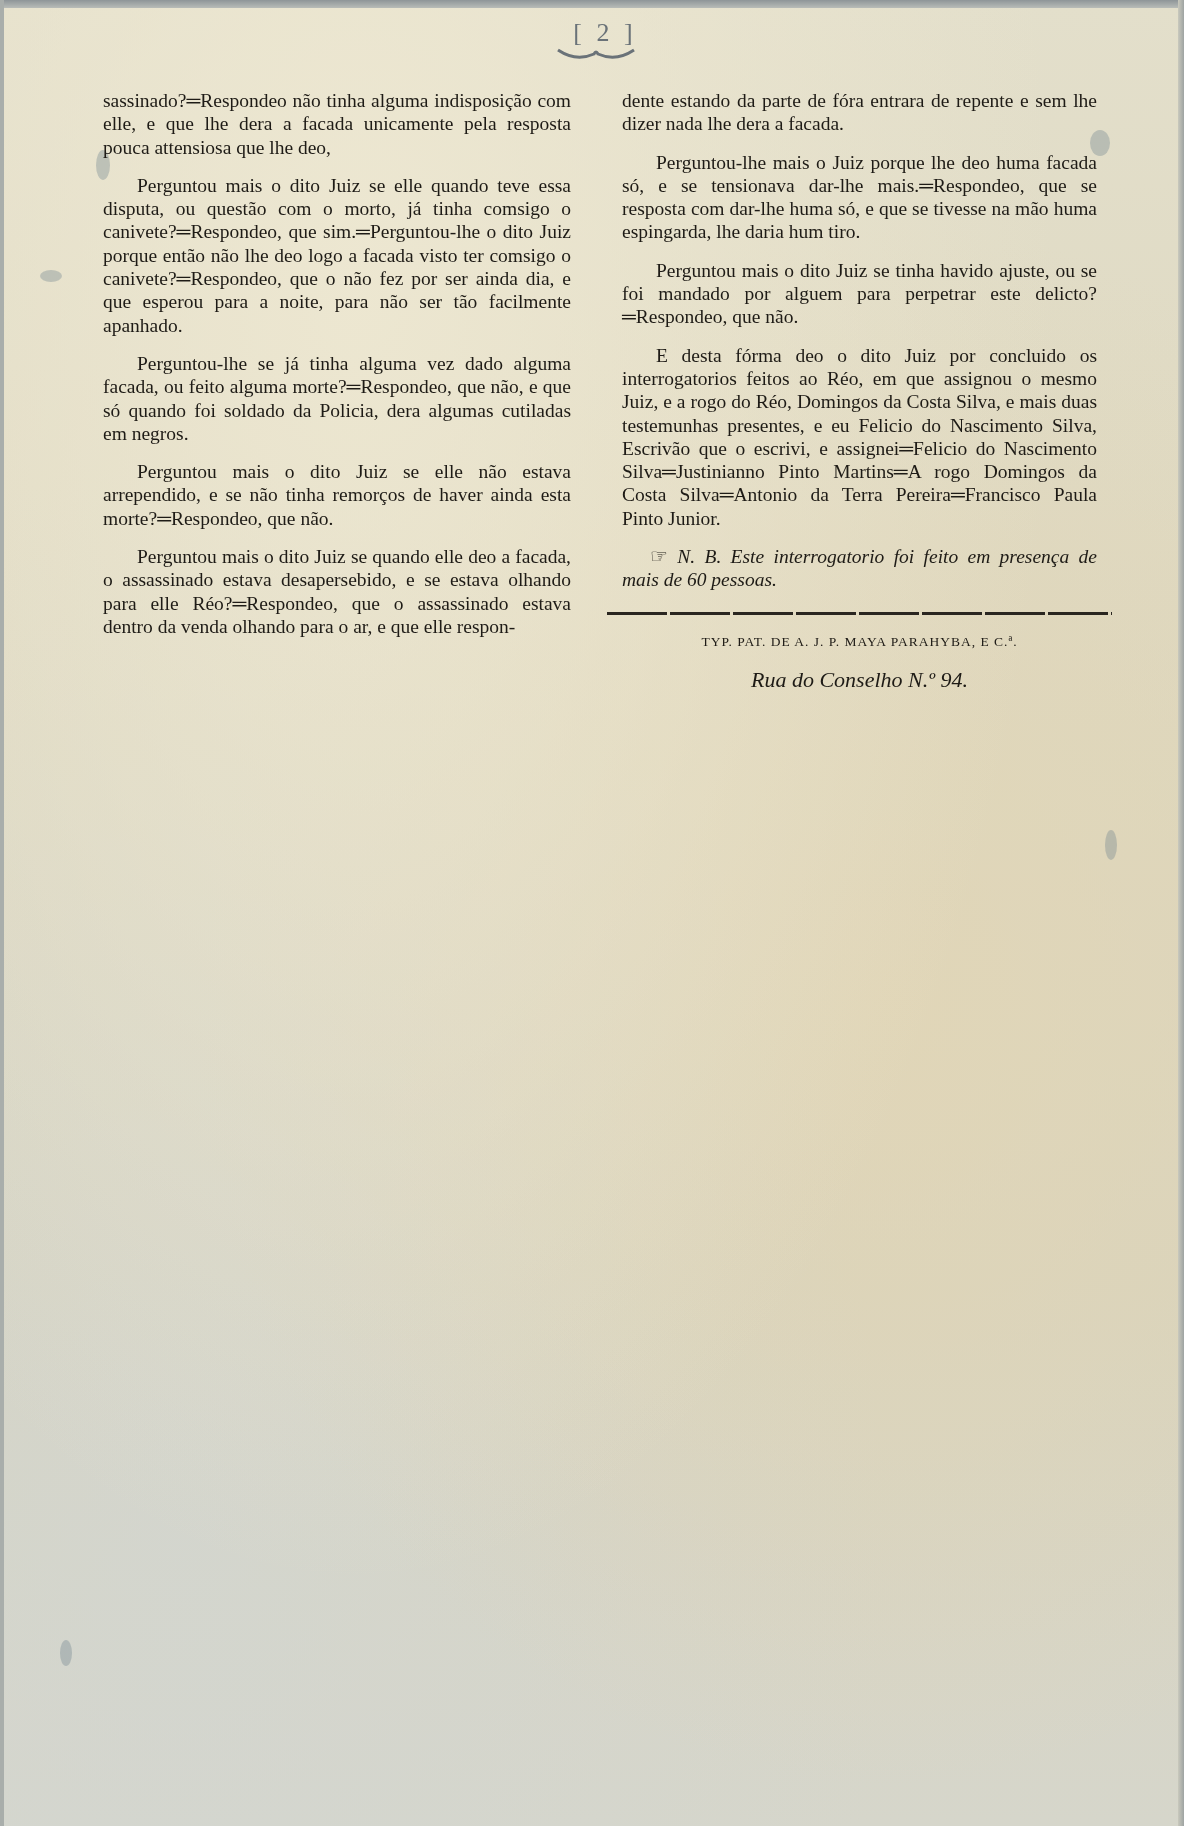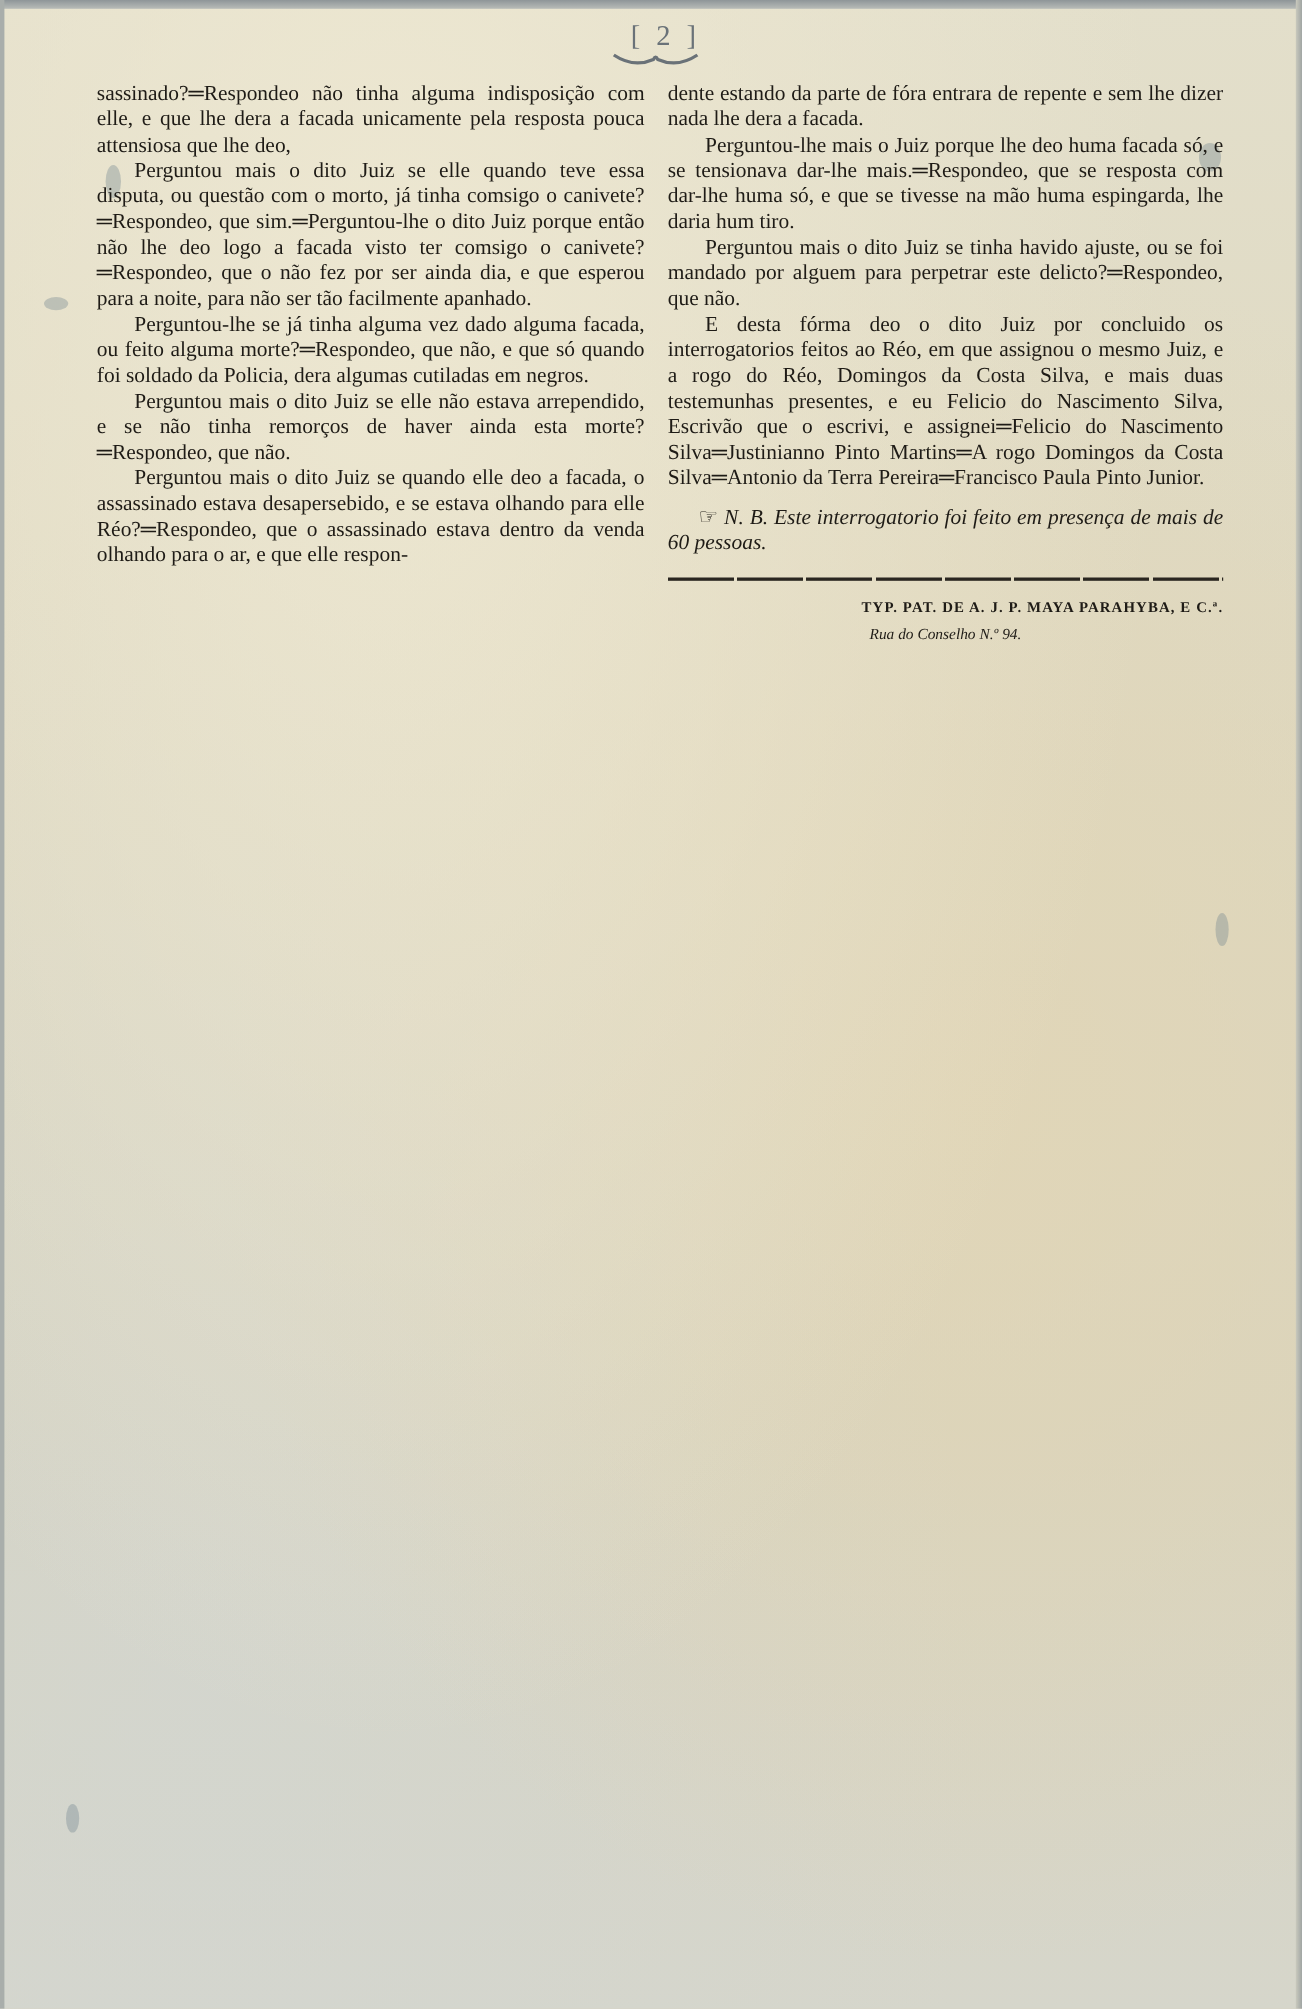--- a/index.html
+++ b/index.html
@@ -35,36 +35,36 @@
     }
     .brace {
       position: absolute; left: 556px; top: 46px; width: 80px; height: 18px;
     }
     .column {
       position: absolute; top: 74px; font-size: 19.5px; line-height: 23.3px;
       text-align: justify;
     }
     .col-left { left: 88px; width: 498px; }
     .col-right { left: 607px; width: 505px; }
-    .column p { margin: 0; text-indent: 34px; }
+    .column p { margin: 15px; text-indent: 34px; }
     .column p.noindent { text-indent: 0; }
     .nb {
       margin-top: 12px !important; font-style: italic; text-indent: 28px !important;
     }
     .hand { font-style: normal; font-size: 20px; }
     .rule {
       margin: 20px 0 12px 0; height: 3px;
       background: repeating-linear-gradient(90deg, #2a2620 0 60px, transparent 60px 63px);
     }
     .imprint {
-      text-align: right; font-size: 13.5px; font-weight: bold; letter-spacing: 1px;
+      text-align: center; font-size: 13.5px; font-weight: normal; letter-spacing: 1px;
       text-indent: 0 !important;
     }
     .address {
-      text-align: center; font-style: italic; font-size: 14px; text-indent: 0 !important;
+      text-align: center; font-style: italic; font-size: 22px; text-indent: 0 !important;
       margin-top: 2px !important;
     }
     .stain {
       position: absolute; border-radius: 50%;
       background: rgba(110,130,140,0.35);
     }
   </style>
 </head>
 <body>
 

